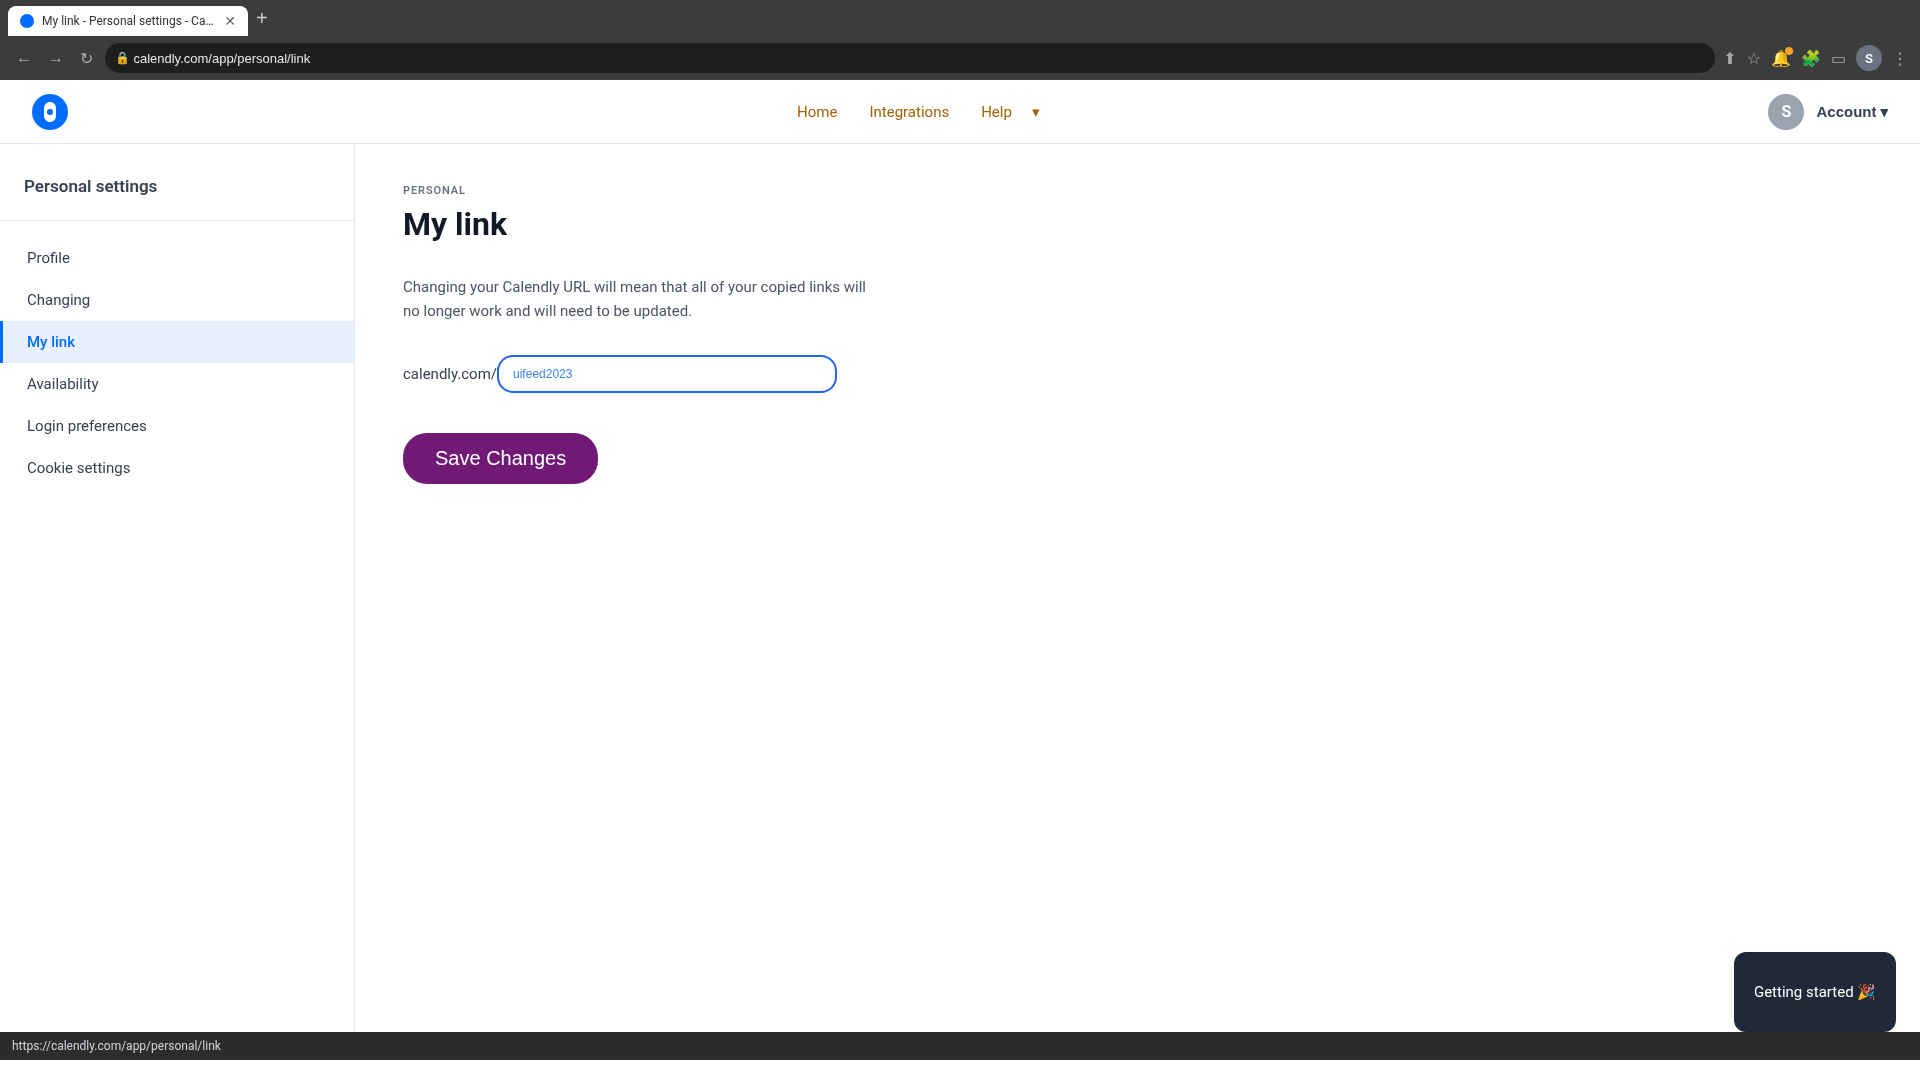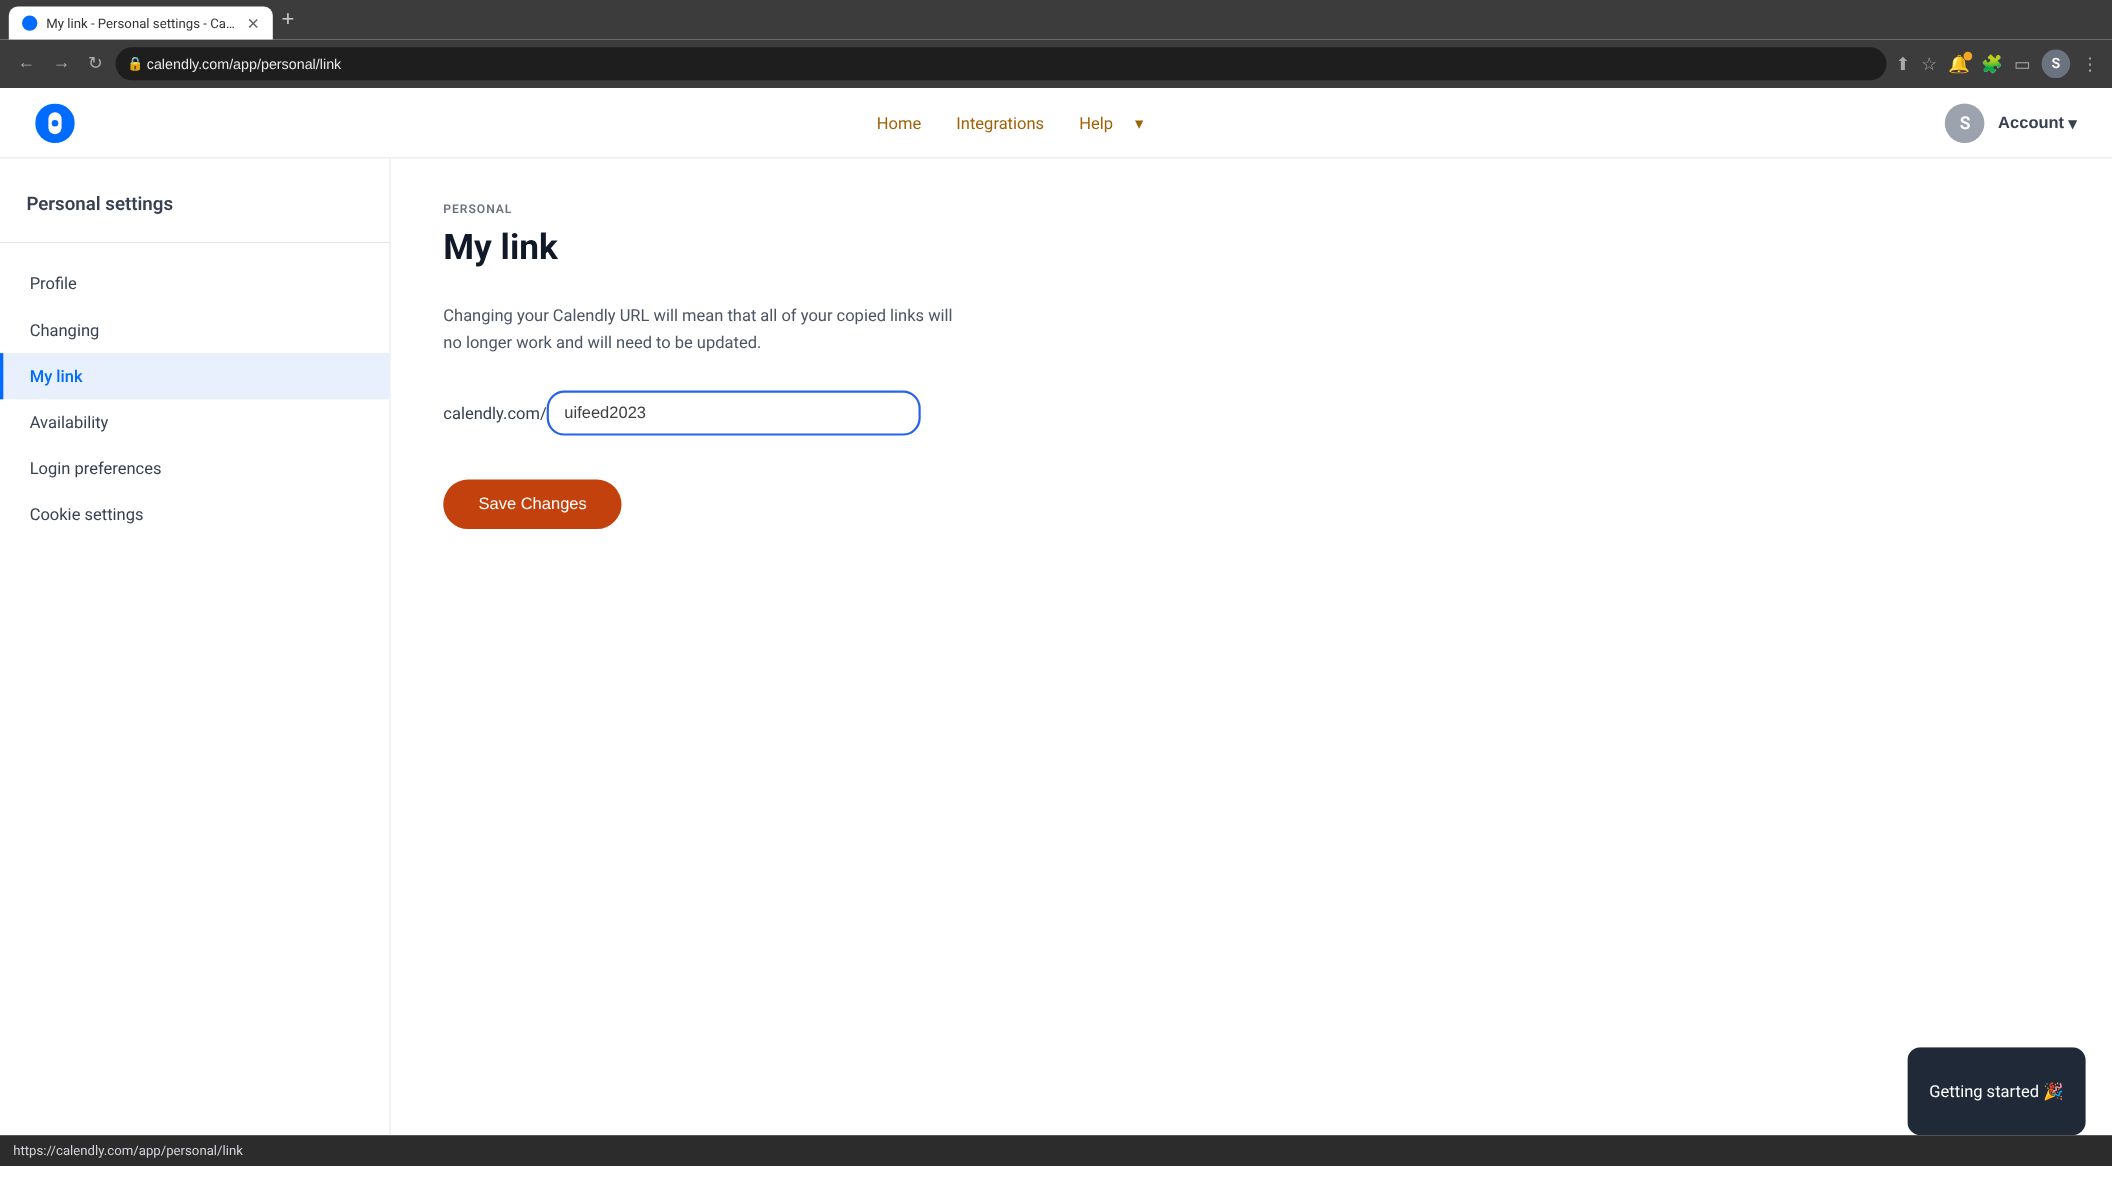--- a/index.html
+++ b/index.html
@@ -51,24 +51,24 @@
 
     
     .main-content { flex: 1; padding: 40px 48px; overflow-y: auto; }
     .page-section-label { font-size: 11px; font-weight: 600; letter-spacing: 0.08em; color: #6b7280; text-transform: uppercase; margin-bottom: 8px; }
     .page-title { font-size: 32px; font-weight: 700; color: #111827; margin-bottom: 32px; }
     .description-text { font-size: 15px; color: #4b5563; line-height: 1.6; margin-bottom: 32px; max-width: 480px; }
 
     
     .url-input-row { display: flex; align-items: center; gap: 0; margin-bottom: 40px; }
     .url-prefix { font-size: 15px; color: #374151; }
-    .url-input { border: 2px solid #2563eb; border-radius: 16px; padding: 10px 14px; font-size: 15px; color: #404040; outline: none; min-width: 340px; }
+    .url-input { border: 2px solid #2563eb; border-radius: 16px; padding: 10px 14px; font-size: 12px; color: #3b82f6; outline: none; min-width: 340px; }
 
     
-    .save-btn { background: #c2410c; color: #fff; border: none; border-radius: 24px; padding: 14px 32px; font-size: 15px; font-weight: 500; cursor: pointer; }
+    .save-btn { background: #701a75; color: #fff; border: none; border-radius: 24px; padding: 14px 32px; font-size: 20px; font-weight: 500; cursor: pointer; }
 
     
     .bottom-bar { height: 28px; background: #2c2c2c; display: flex; align-items: center; padding: 0 12px; }
     .bottom-url { font-size: 12px; color: #d1d5db; }
 
     
     .getting-started-toast { position: fixed; bottom: 48px; right: 24px; background: #1f2937; color: #fff; border-radius: 12px; padding: 31px 20px; font-size: 15px; display: flex; align-items: center; gap: 8px; cursor: pointer; z-index: 100; }
   </style>
 </head>
 <body>

